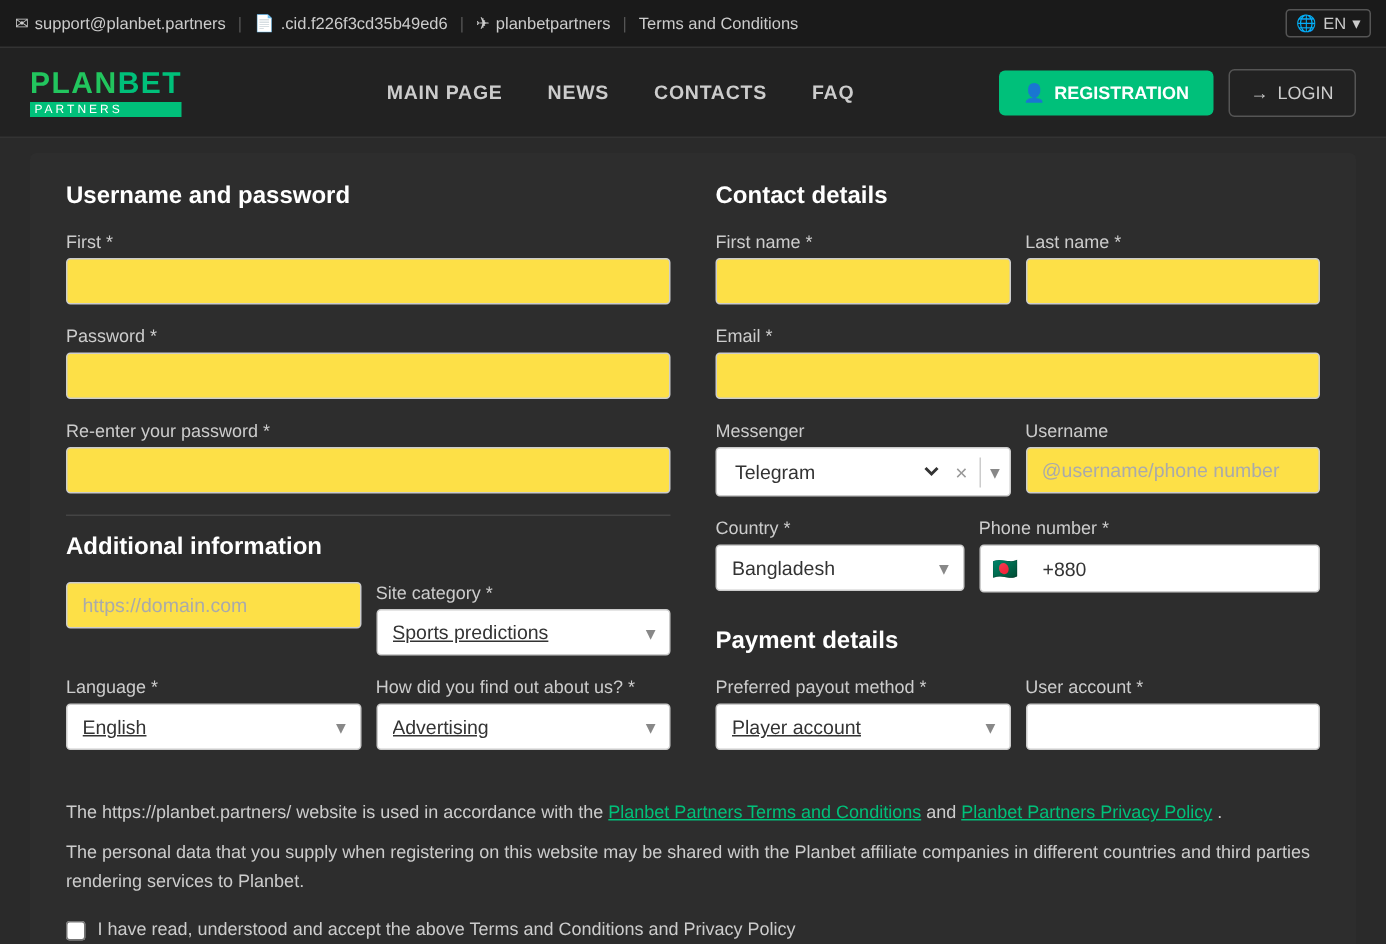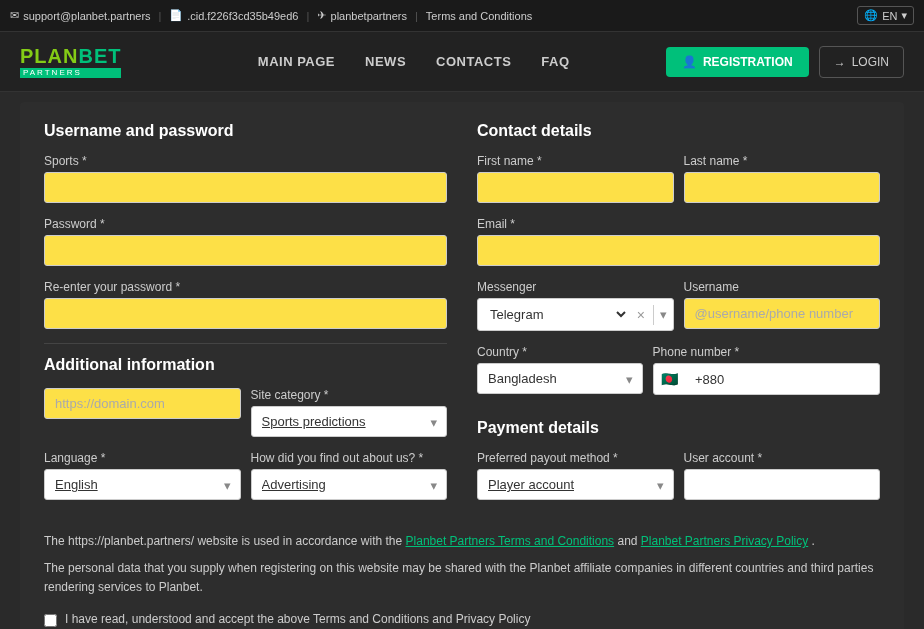--- a/index.html
+++ b/index.html
@@ -32,21 +32,21 @@
       display: flex;
       align-items: center;
       padding: 0 20px;
       height: 60px;
       border-bottom: 1px solid #333;
     }
     .logo {
       margin-right: 40px;
       display: flex; flex-direction: column; line-height: 1;
     }
-    .logo-plan { font-size: 20px; font-weight: 900; color: #84cc16; letter-spacing: 1px; }
+    .logo-plan { font-size: 20px; font-weight: 900; color: #22c55e; letter-spacing: 1px; }
     .logo-bet { font-size: 20px; font-weight: 900; color: #00c07a; letter-spacing: 1px; }
     .logo-partners { font-size: 8px; background: #00c07a; color: #fff; padding: 1px 3px; letter-spacing: 2px; margin-top: 2px; }
     .nav-links { display: flex; gap: 30px; flex: 1; justify-content: center; }
     .nav-link { color: #ccc; text-decoration: none; font-size: 13px; font-weight: 600; letter-spacing: 0.5px; cursor: pointer; }
     .nav-actions { display: flex; gap: 10px; align-items: center; }
     .btn-register {
       background: #00c07a; color: #fff; border: none; padding: 8px 16px;
       border-radius: 4px; font-weight: 700; cursor: pointer; font-size: 12px;
       display: flex; align-items: center; gap: 6px;
     }
@@ -196,21 +196,21 @@
 </nav>
 
 <div class="form-container">
   <div class="form-grid">
 
     <div>
 
       <div class="section-title">Username and password</div>
 
       <div class="form-group">
-        <label class="form-label">Sports *</label>
+        <label class="form-label">First *</label>
         <input class="form-input" type="text" value="" style="">
       </div>
 
       <div class="form-group">
         <label class="form-label">Password *</label>
         <input class="form-input" type="password" value="" style="">
       </div>
 
       <div class="form-group">
         <label class="form-label">Re-enter your password *</label>

